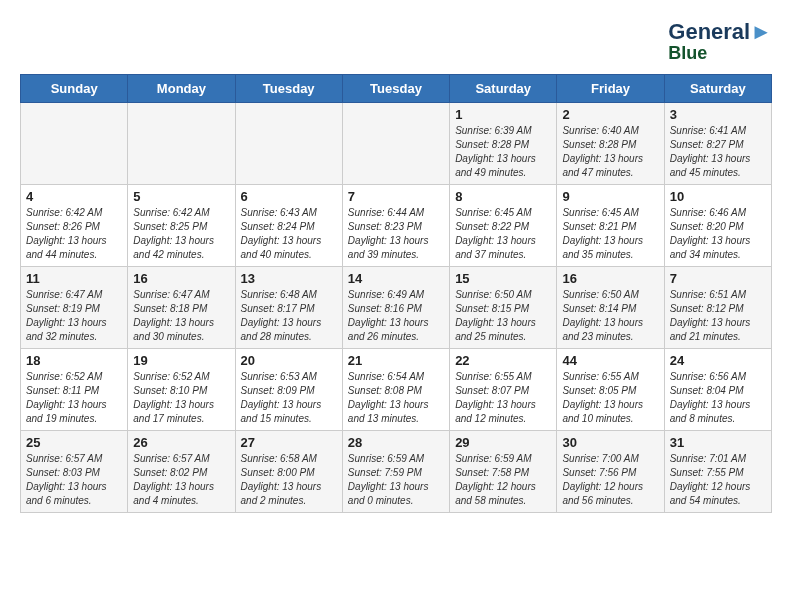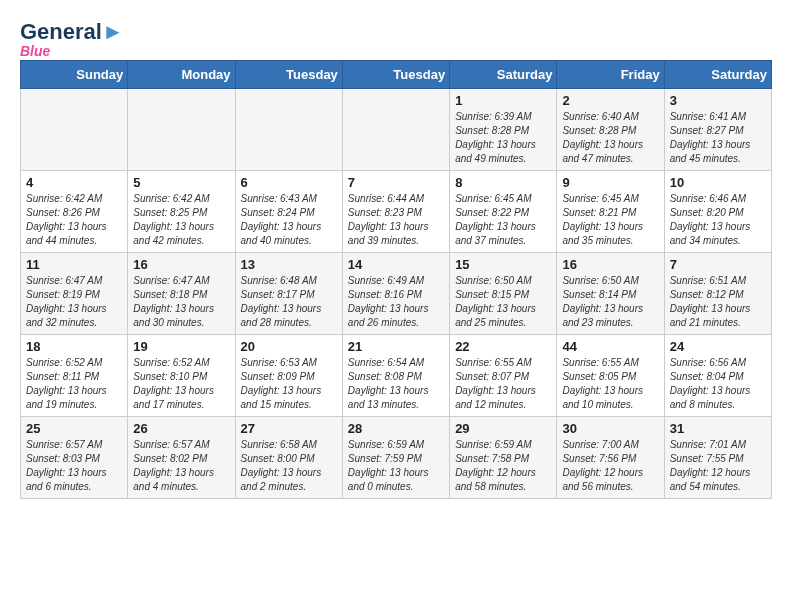--- a/index.html
+++ b/index.html
@@ -5,22 +5,23 @@
     * { box-sizing: border-box; margin: 0; padding: 0; }
     body {
       font-family: Arial, sans-serif;
       background: #fff;
       width: 792px;
       min-height: 612px;
       padding: 20px;
     }
     .header {
       display: flex;
-      justify-content: flex-start;
+      justify-content: flex-end;
       align-items: flex-start;
+      margin-bottom: 10px;
     }
     .logo {
       display: flex;
       align-items: center;
     }
     .title-block {
       text-align: right;
     }
     .month-title {
       font-size: 36px;
@@ -33,21 +34,21 @@
     }
     .calendar {
       width: 100%;
       border-collapse: collapse;
       font-size: 11px;
     }
     .calendar thead th {
       background: #3472b5;
       color: #fff;
       padding: 6px 4px;
-      text-align: right;
+      text-align: center;
       font-size: 13px;
       font-weight: bold;
       border: 1px solid #2a5a9a;
     }
     .calendar tbody td {
       vertical-align: top;
       border: 1px solid #ccc;
       padding: 4px 5px;
       width: 107px;
       min-height: 80px;
@@ -79,21 +80,21 @@
 <body>
 
 <div class="header">
   <div class="logo">
     <div>
       <div style="display:flex;align-items:center;">
         <div style="font-size:22px;font-weight:bold;color:#1a3a5c;line-height:1.1;">
           General<span style="color:#4a90c8;">►</span>
         </div>
       </div>
-      <div style="font-size:14px;font-weight:bold;color:#ec4899;line-height:1.1;font-style:italic;">Blue</div>
+      <div style="font-size:18px;font-weight:bold;color:#14532d;line-height:1.1;">Blue</div>
     </div>
   </div>
   <div class="title-block">
     <div class="month-title"></div>
     <div class="location"></div>
   </div>
 </div>
 
 <table class="calendar">
   <thead>

